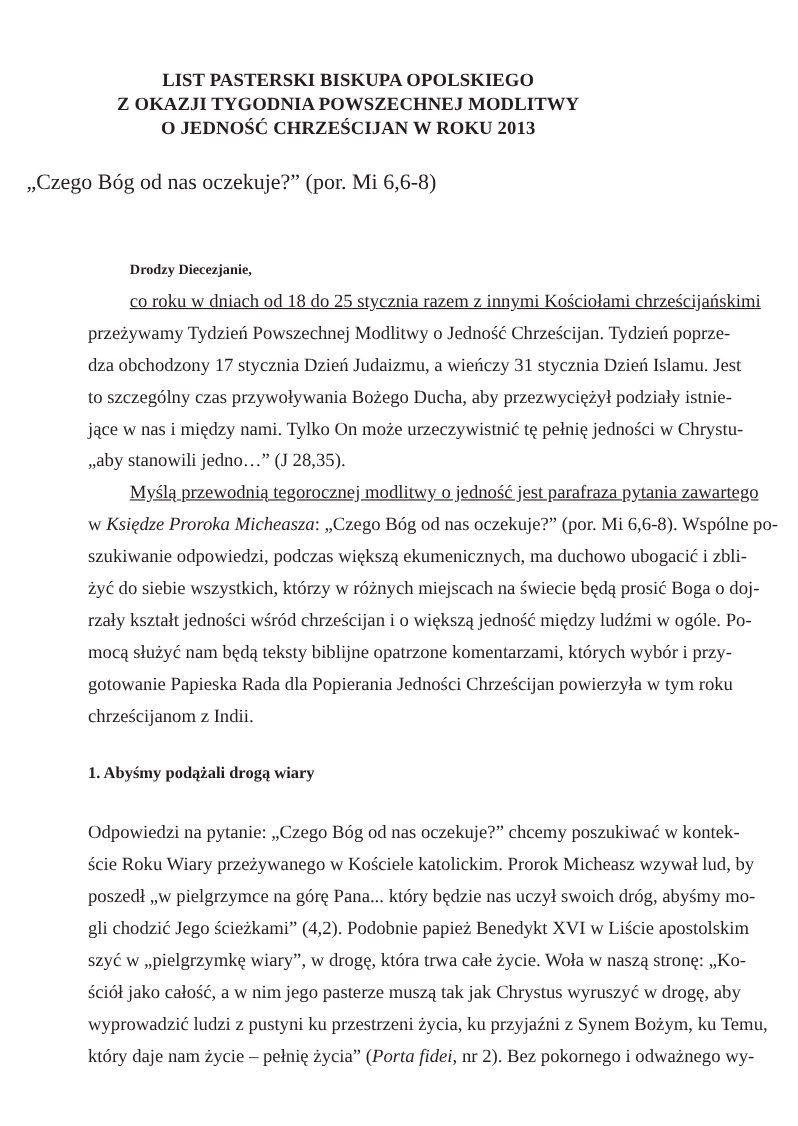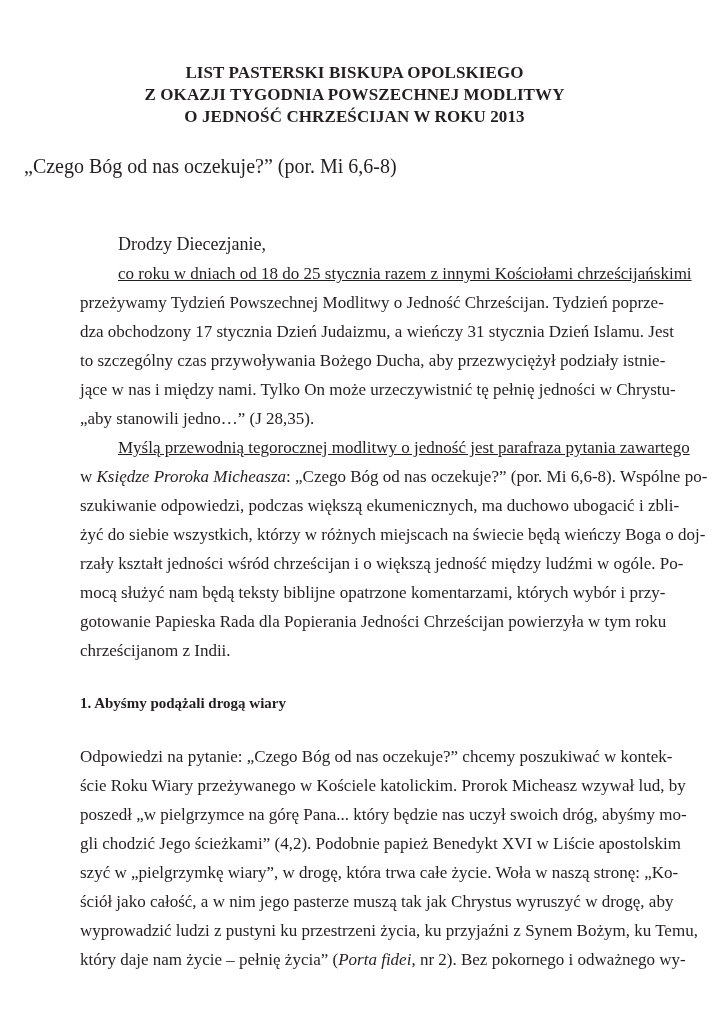--- a/index.html
+++ b/index.html
@@ -1,28 +1,28 @@
 <!DOCTYPE html>
 <html><head>
 <meta charset="utf-8">
 <style>
   html, body { margin: 0; padding: 0; background: #ffffff; }
   body { width: 725px; height: 1024px; position: relative; overflow: hidden;
          font-family: "Liberation Serif", "DejaVu Serif", serif; color: #231f20; }
   .page { position: absolute; left: 0; top: 0; width: 725px; height: 1024px; }
-  .title-block { position: absolute; left: 0; width: 633px; text-align: center; margin-left: 38px; }
+  .title-block { position: absolute; left: 0; width: 633px; text-align: center; }
   .title-line { font-weight: bold; font-size: 17px; line-height: 22px; letter-spacing: 0.1px; }
   .subtitle { position: absolute; left: 0; width: 725px; top: 153px; text-align: left;
               font-weight: normal; font-size: 20px; line-height: 26px; padding-left: 24px; }
   .body { position: absolute; left: 80px; width: 577px; top: 230px; }
   .line { font-size: 17px; line-height: 29px; height: 29px; white-space: nowrap;
           text-align: justify; text-align-last: justify; }
   .line.last { text-align-last: left; }
   .line.indent { padding-left: 38px; text-decoration: underline; }
-  .salutation { font-weight: normal; font-size: 18px; line-height: 29px; height: 29px; padding-left: 38px; }
+  .salutation { font-weight: bold; font-size: 13px; line-height: 29px; height: 29px; padding-left: 38px; }
   .section-heading { font-weight: bold; font-size: 15px; line-height: 29px; height: 29px; }
   .gap-heading-before { height: 24px; }
   .gap-heading-after { height: 24px; }
   em { font-style: italic; }
 </style>
 </head>
 <body>
 
 <div class="page">
 
@@ -42,21 +42,21 @@
         <div class="line">przeżywamy Tydzień Powszechnej Modlitwy o Jedność Chrześcijan. Tydzień poprze-</div>
         <div class="line">dza obchodzony 17 stycznia Dzień Judaizmu, a wieńczy 31 stycznia Dzień Islamu. Jest</div>
         <div class="line">to szczególny czas przywoływania Bożego Ducha, aby przezwyciężył podziały istnie-</div>
         <div class="line">jące w nas i między nami. Tylko On może urzeczywistnić tę pełnię jedności w Chrystu-</div>
         <div class="line last">„aby stanowili jedno…” (J 28,35).</div>
       </div>
     <div id="para-1">
         <div class="line indent">Myślą przewodnią tegorocznej modlitwy o jedność jest parafraza pytania zawartego</div>
         <div class="line">w <em>Księdze Proroka Micheasza</em>: „Czego Bóg od nas oczekuje?” (por. Mi 6,6-8). Wspólne po-</div>
         <div class="line">szukiwanie odpowiedzi, podczas większą ekumenicznych, ma duchowo ubogacić i zbli-</div>
-        <div class="line">żyć do siebie wszystkich, którzy w różnych miejscach na świecie będą wieńczy Boga o doj-</div>
+        <div class="line">żyć do siebie wszystkich, którzy w różnych miejscach na świecie będą prosić Boga o doj-</div>
         <div class="line">rzały kształt jedności wśród chrześcijan i o większą jedność między ludźmi w ogóle. Po-</div>
         <div class="line">mocą służyć nam będą teksty biblijne opatrzone komentarzami, których wybór i przy-</div>
         <div class="line">gotowanie Papieska Rada dla Popierania Jedności Chrześcijan powierzyła w tym roku</div>
         <div class="line last">chrześcijanom z Indii.</div>
       </div>
 
     <div class="gap-heading-before"></div>
     <div class="section-heading">1. Abyśmy podążali drogą wiary</div>
     <div class="gap-heading-after"></div>
 

